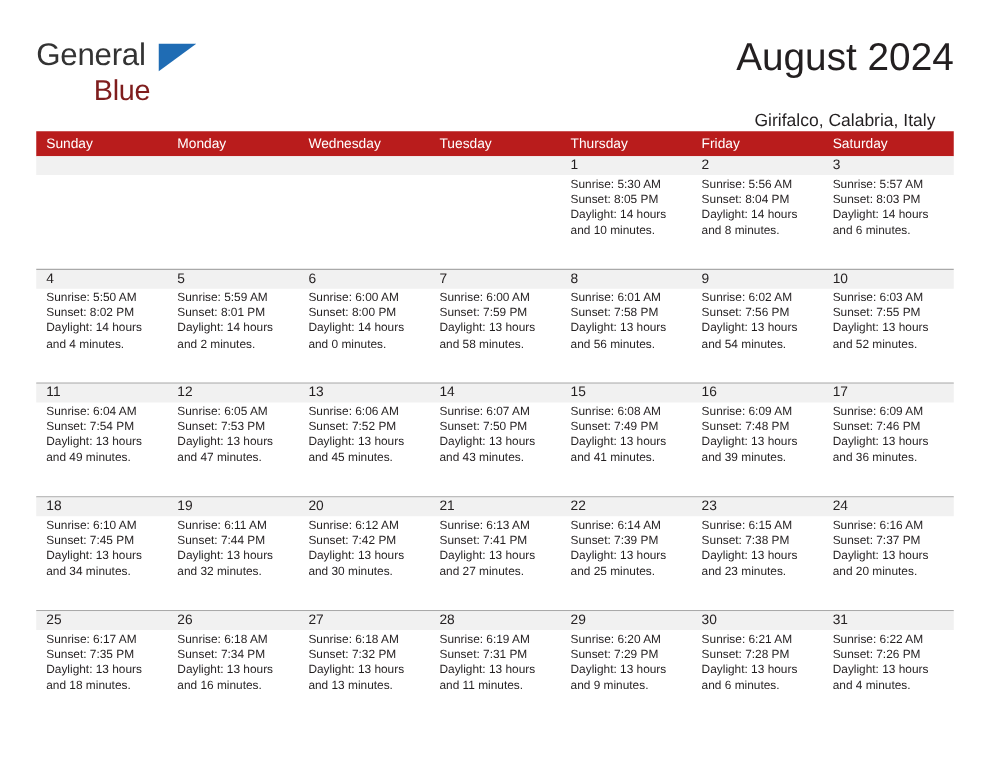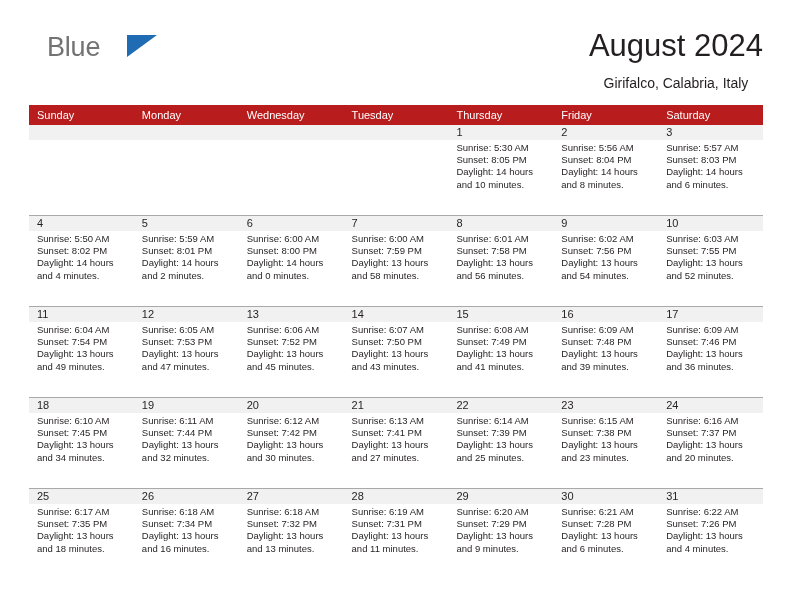--- a/index.html
+++ b/index.html
@@ -50,44 +50,44 @@
     position: absolute;
     left: 98px;
     top: 3px;
     width: 0;
     height: 0;
     border-left: 30px solid #1f6cb4;
     border-bottom: 22px solid transparent;
   }
   .brand-row2 {
     display: block;
-    font-size: 27px;
-    color: #737373;
+    font-size: 23px;
+    color: #7f1d1d;
     letter-spacing: -0.2px;
     margin-top: 2px;
-    margin-left: 18px;
+    margin-left: 46px;
   }
   .title-block {
     position: absolute;
     right: 0;
     top: 0;
     text-align: center;
   }
   .cal-title {
     font-size: 31px;
     color: #231f20;
     font-weight: normal;
     line-height: 36px;
     white-space: nowrap;
   }
   .cal-subtitle {
     font-size: 14px;
     color: #231f20;
     line-height: 20px;
-    margin-top: 9px;
+    margin-top: 22px;
     white-space: nowrap;
   }
 
   
   .calendar {
     position: absolute;
     left: 29px;
     top: 105px;
     width: 734px;
   }
@@ -157,20 +157,21 @@
   }
 </style>
 </head>
 <body>
 
 <div class="page">
 
   <div class="header">
 
     <div class="brand">
+      <span class="brand-row1">General</span>
       <span class="brand-triangle"></span>
       <span class="brand-row2">Blue</span>
     </div>
 
     <div class="title-block">
       <div class="cal-title">August 2024</div>
       <div class="cal-subtitle">Girifalco, Calabria, Italy</div>
     </div>
 
   </div>

